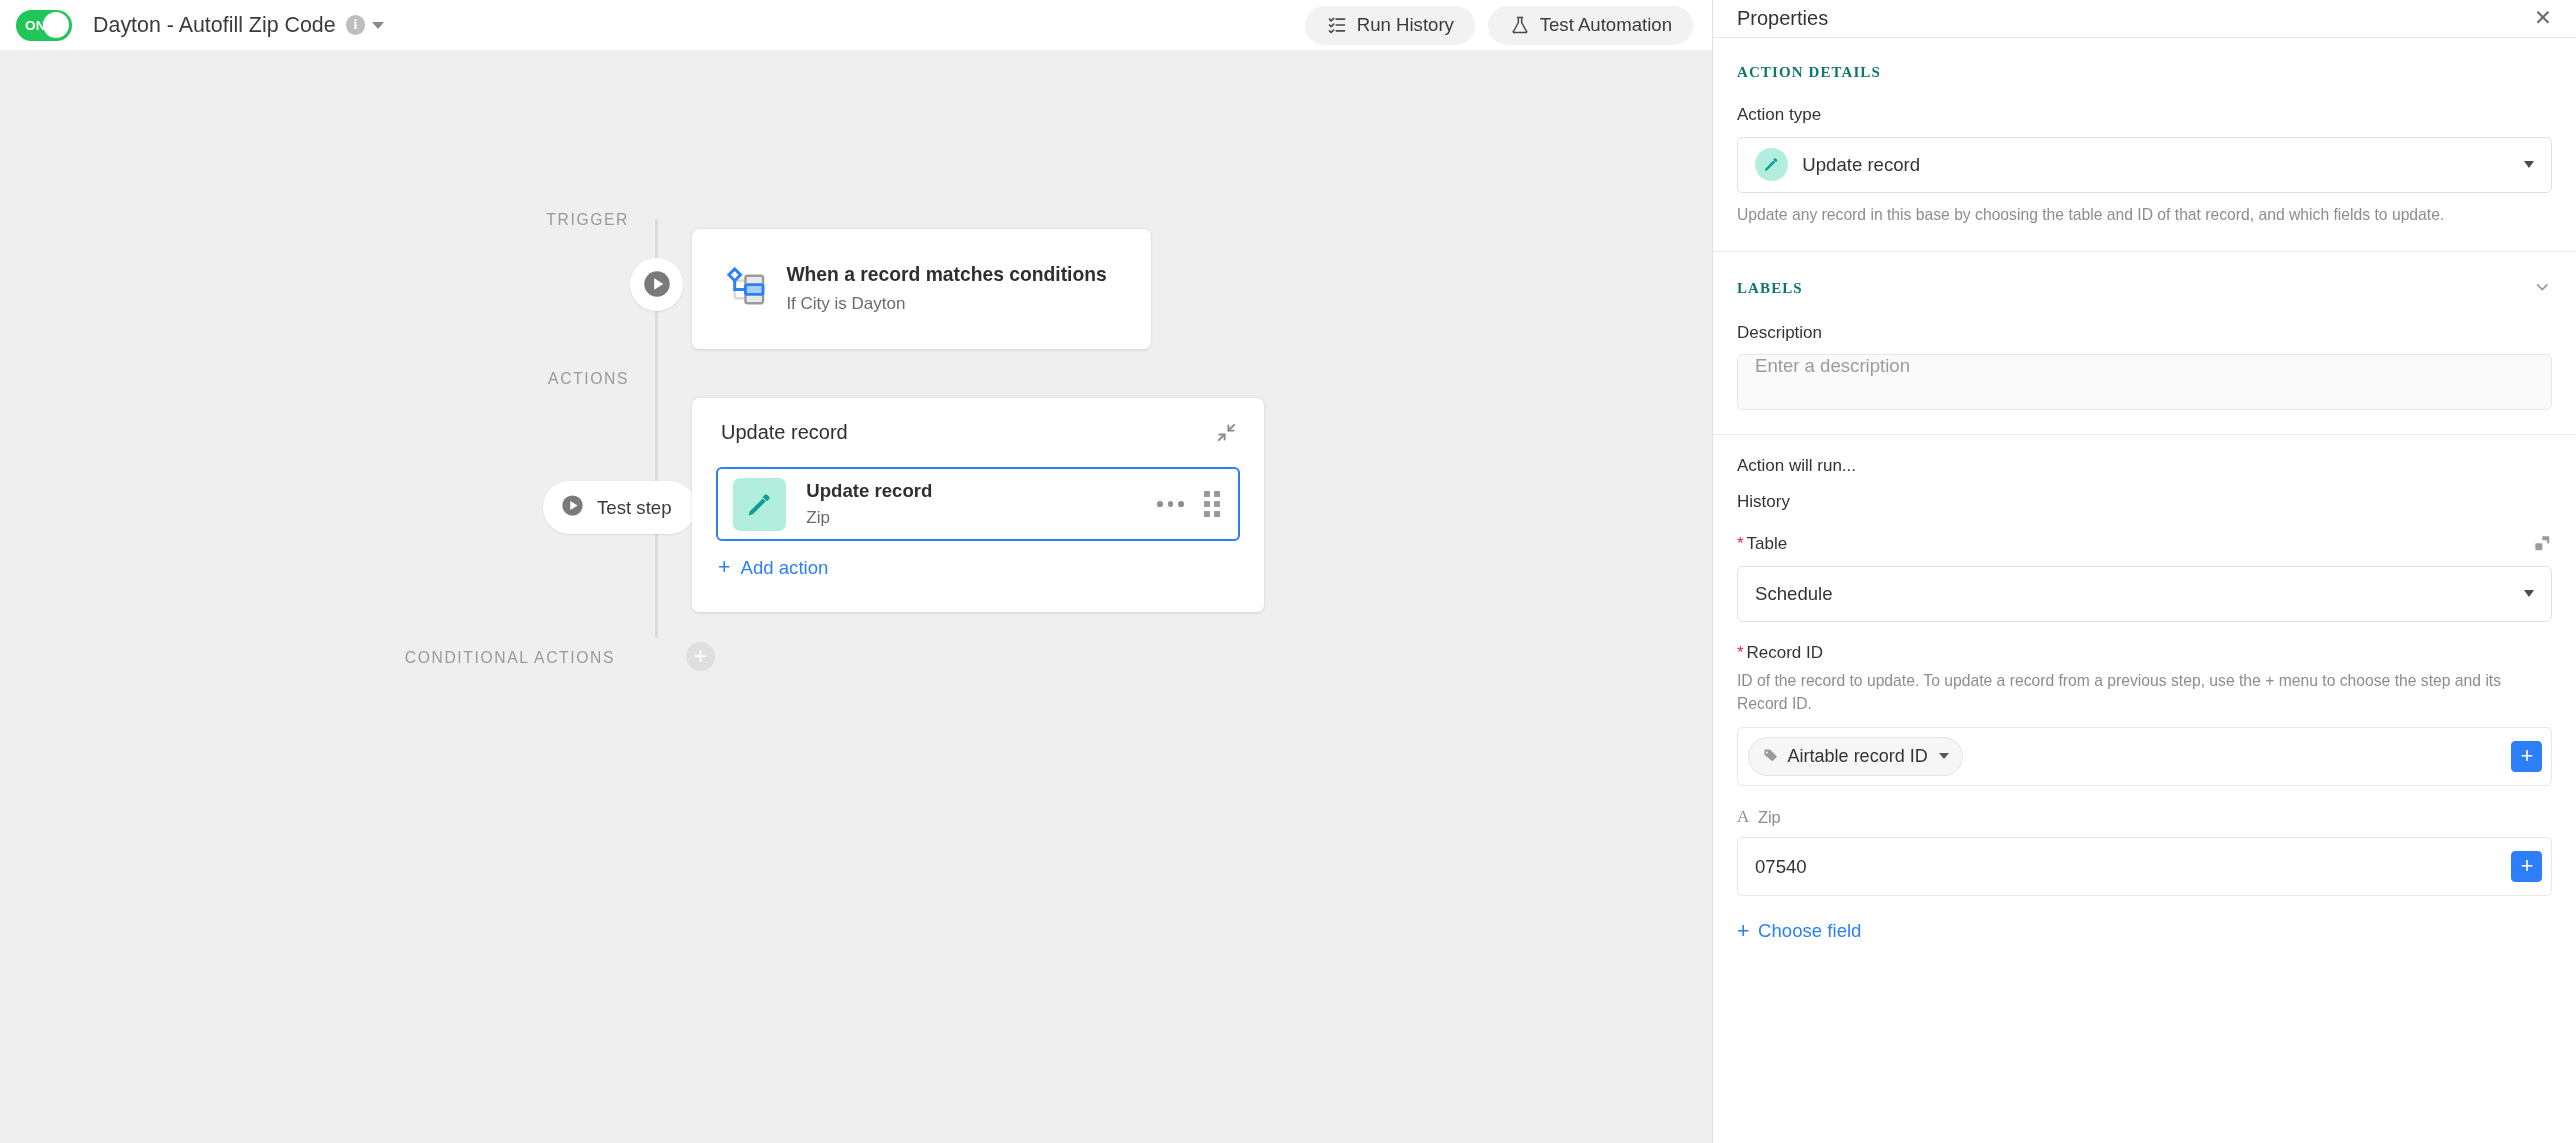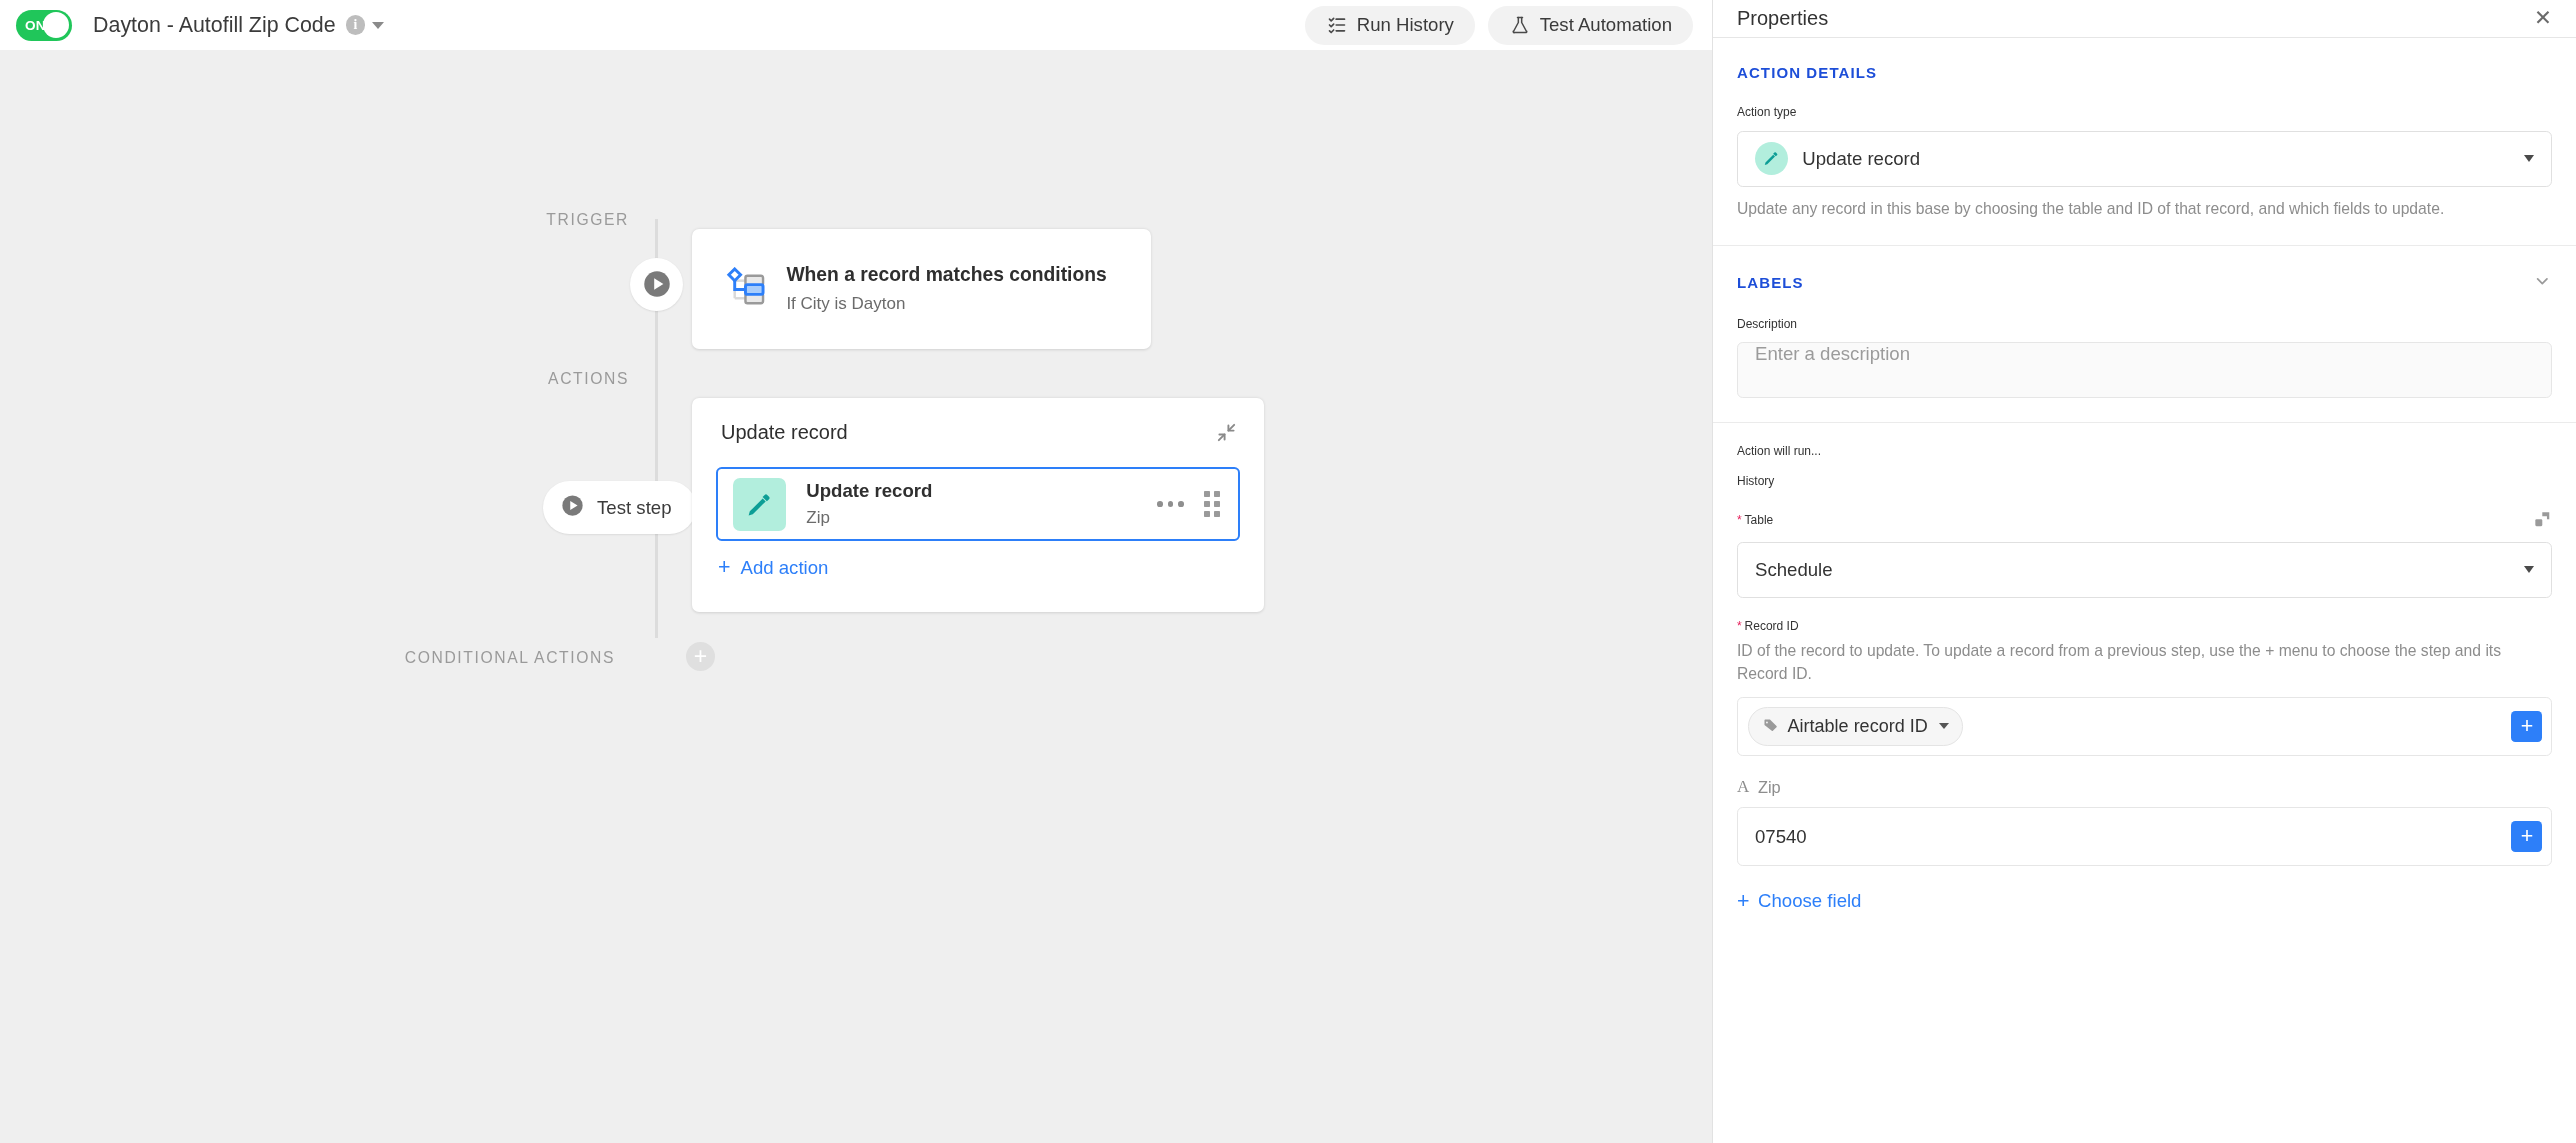--- a/index.html
+++ b/index.html
@@ -156,26 +156,27 @@
     border-bottom: 0.7px solid #e6e6e6;
   }
   .props-title { font-size: 20px; color:#333; }
   .x-btn { margin-left:auto; font-size:21.4px; color:#6b6b6b; cursor:pointer; line-height:1; }
 
   .sect { padding: 0 24px; border-bottom: 0.7px solid #ebebeb; }
   .sect-head {
     display:flex; align-items:center; padding-top: 26px; padding-bottom: 2.9px;
   }
   .sect-title {
-    font-size: 15px; letter-spacing: 1.1px; color:#1d4ed8; font-weight:700;
+    font-size: 15px; letter-spacing: 1.1px; color:#0f766e; font-weight:700;
     text-transform: uppercase;
+    font-family: Liberation Serif, serif;
   }
   .chev { margin-left:auto; cursor:pointer; }
 
-  .fld-label { font-size: 12px; color:#333; margin-top: 21.4px; }
+  .fld-label { font-size: 17px; color:#333; margin-top: 21.4px; }
   .fld-label .req { color:#e5205c; margin-right: 2.9px; }
   .fld-label-row { display:flex; align-items:center; margin-top: 21.4px; }
   .fld-label-row .fld-label { margin-top:0; }
   .fld-label-row .trail-ico { margin-left:auto; cursor:pointer; }
   .help {
     font-size: 15.7px; color:#8d8d8d; line-height: 1.45; margin-top: 11.4px;
   }
   .help.tight { margin-top: 7.1px; }
 
   .select {

